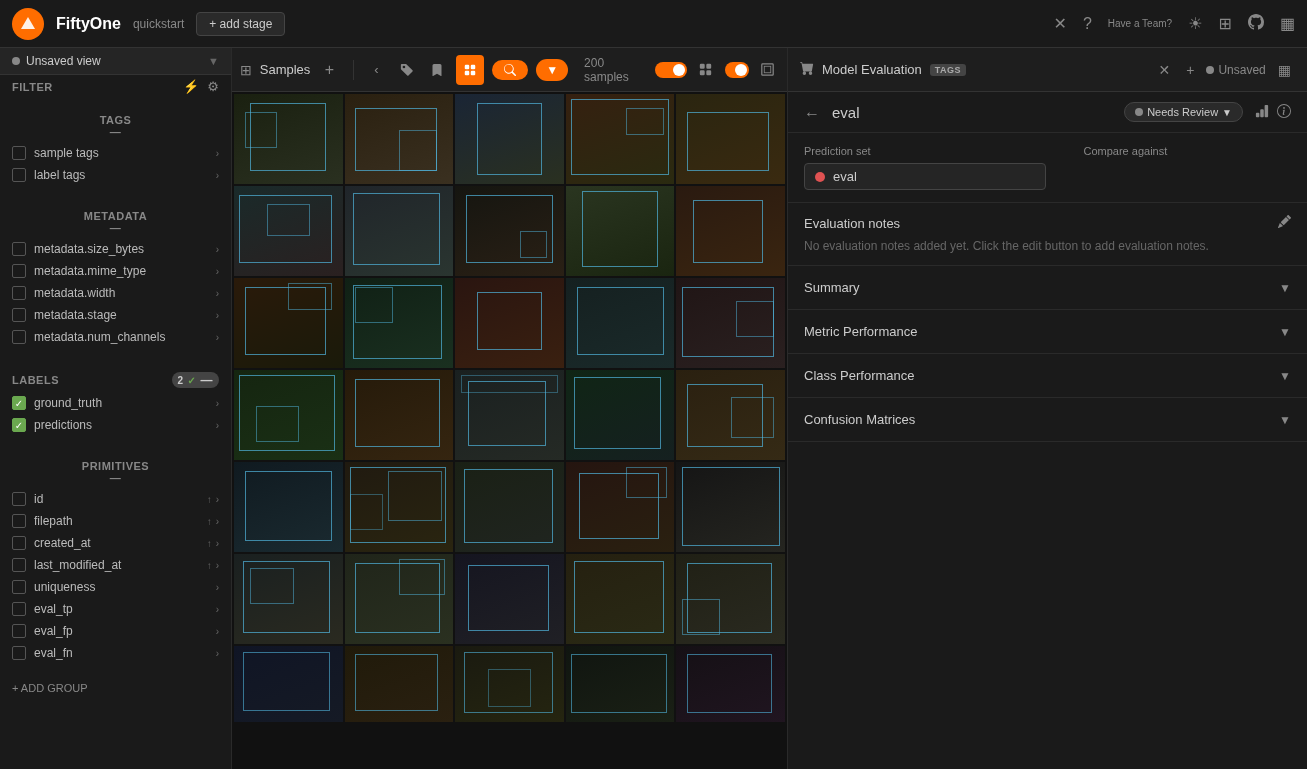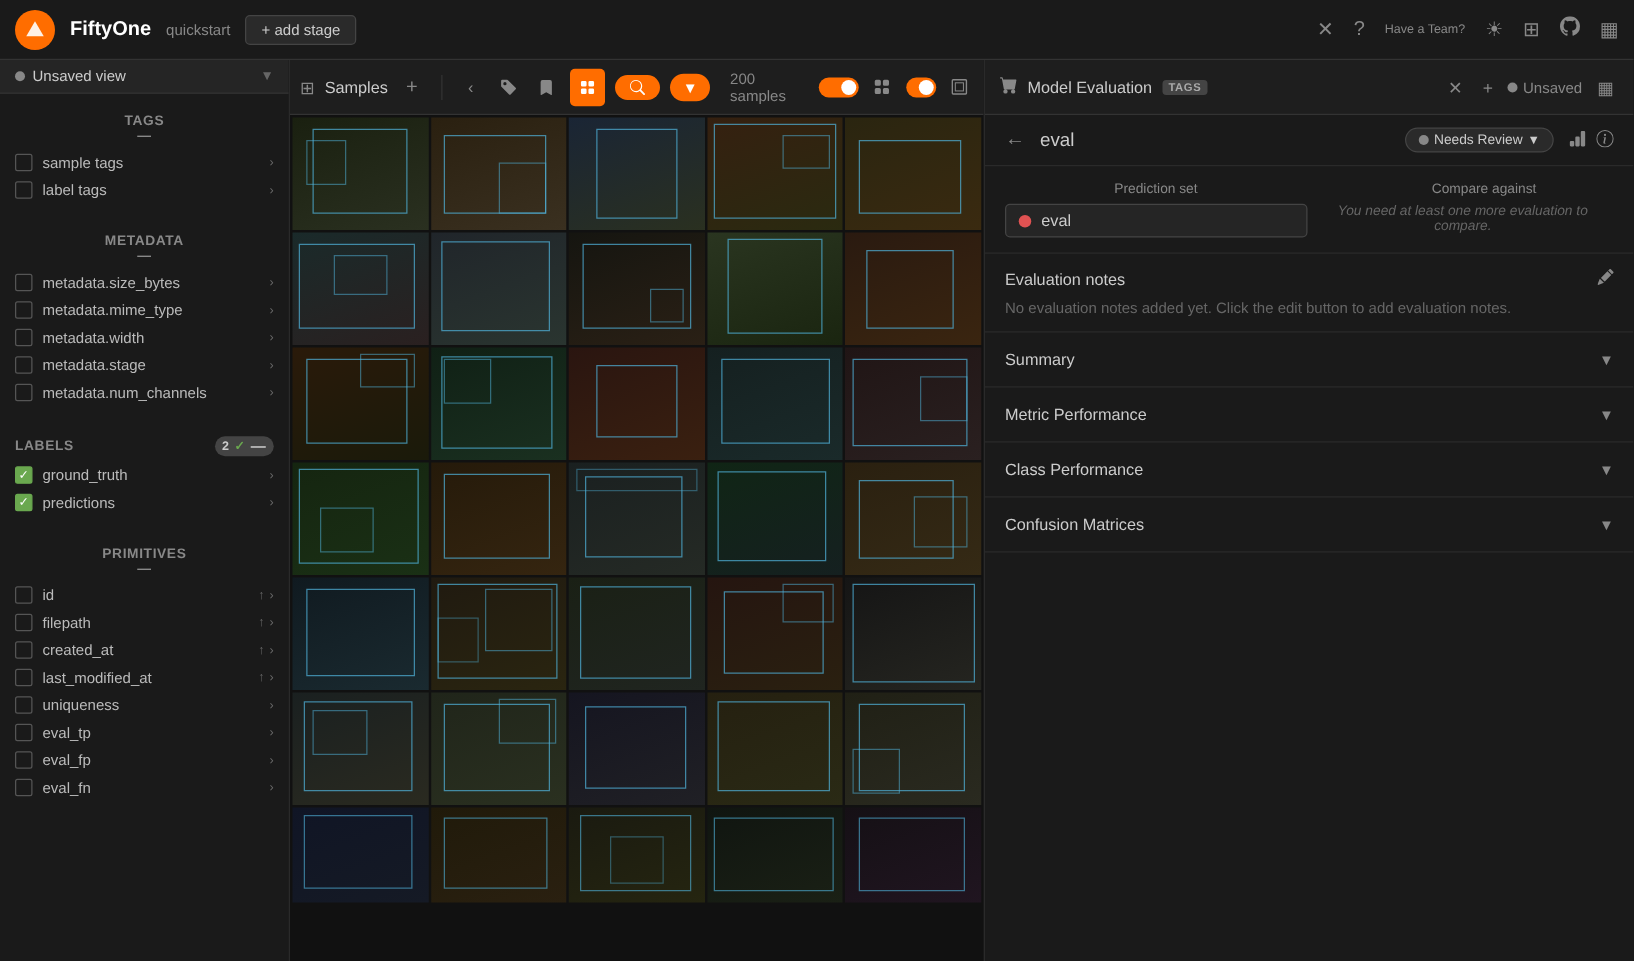--- a/index.html
+++ b/index.html
@@ -63,28 +63,28 @@
     .eval-back { color: #888; cursor: pointer; font-size: 16px; }
     .eval-name { color: #ccc; font-size: 15px; font-weight: 500; }
     .eval-status { display: flex; align-items: center; gap: 6px; margin-left: auto; }
     .status-badge { display: flex; align-items: center; gap: 4px; background: #2a2a2a; border: 1px solid #444; border-radius: 12px; padding: 3px 10px; font-size: 11px; color: #ccc; cursor: pointer; }
     .status-dot { width: 8px; height: 8px; border-radius: 50%; background: #888; }
     .eval-icons { display: flex; gap: 8px; }
     .eval-icon-btn { color: #888; cursor: pointer; font-size: 14px; }
 
     
     .prediction-set-area { padding: 12px 16px; border-bottom: 1px solid #2a2a2a; }
-    .prediction-set-row { display: flex; gap: 4px; align-items: flex-start; text-align: center; }
+    .prediction-set-row { display: flex; gap: 4px; align-items: flex-start; }
     .prediction-set-col { flex: 1; }
     .prediction-set-label { color: #888; font-size: 11px; margin-bottom: 6px; }
     .prediction-set-value { display: flex; align-items: center; gap: 8px; background: #252525; border: 1px solid #444; border-radius: 4px; padding: 5px 10px; }
     .pred-dot { width: 10px; height: 10px; border-radius: 50%; background: #e05252; flex-shrink: 0; }
     .pred-label { color: #ccc; font-size: 13px; }
     .compare-col { flex: 1; }
-    .compare-label { color: #888; font-size: 11px; margin-bottom: 6px; padding-left: 34px; }
+    .compare-label { color: #888; font-size: 11px; margin-bottom: 24px; padding-left: 34px; }
     .compare-note { color: #666; font-size: 11px; font-style: italic; }
 
     
     .eval-notes { padding: 12px 16px; border-bottom: 1px solid #2a2a2a; }
     .eval-notes-header { display: flex; align-items: center; justify-content: space-between; margin-bottom: 8px; }
     .eval-notes-title { color: #ccc; font-size: 13px; font-weight: 400; }
     .eval-notes-edit { color: #888; cursor: pointer; font-size: 14px; }
     .eval-notes-content { color: #666; font-size: 12px; }
 
     
@@ -135,20 +135,27 @@
   <div class="sidebar scrollable">
 
     <div class="sidebar-view-selector">
       <div class="view-selector-label">
         <div class="view-dot"></div>
         <span>Unsaved view</span>
       </div>
       <span style="color:#666;font-size:11px;">▼</span>
     </div>
 
+    <div class="filter-row">
+      <span class="filter-label">FILTER</span>
+      <div style="display:flex;gap:8px;">
+        <span class="lightning" style="font-size:13px;">⚡</span>
+        <span style="color:#888;font-size:13px;">⚙</span>
+      </div>
+    </div>
 
     <div class="sidebar-section">
       <div class="section-header">
         <span>TAGS</span>
         <div class="section-header-actions">
           <span style="color:#888;font-size:11px;">—</span>
         </div>
       </div>
       <div class="sidebar-item">
         <div class="sidebar-item-left">
@@ -301,20 +308,21 @@
       </div>
       <div class="sidebar-item">
         <div class="sidebar-item-left">
           <div class="checkbox"></div>
           <span class="item-label">eval_fn</span>
         </div>
         <span class="item-chevron">›</span>
       </div>
     </div>
 
+    <div class="add-group">+ ADD GROUP</div>
   </div>
 
   <div class="content">
 
     <div class="samples-panel">
 
       <div class="samples-toolbar">
 
         <span style="color:#888;font-size:14px;">⊞</span>
         <span class="item-label" style="color:#ccc;font-size:13px;font-weight:500;">Samples</span>
@@ -579,21 +587,20 @@
         <div class="prediction-set-row">
           <div class="prediction-set-col">
             <div class="prediction-set-label">Prediction set</div>
             <div class="prediction-set-value">
               <div class="pred-dot"></div>
               <span class="pred-label">eval</span>
             </div>
           </div>
           <div class="compare-col">
             <div class="compare-label">Compare against</div>
-            <div class="compare-note">You need at least one more evaluation to compare.</div>
           </div>
         </div>
       </div>
 
       <div class="eval-notes">
         <div class="eval-notes-header">
           <span class="eval-notes-title">Evaluation notes</span>
           <span class="eval-notes-edit">
             <svg width="13" height="13" fill="#888" viewBox="0 0 16 16">
                 <path d="M12.854.146a.5.5 0 0 0-.707 0L10.5 1.793 14.207 5.5l1.647-1.646a.5.5 0 0 0 0-.708l-3-3zm.646 6.061L9.793 2.5 3.293 9H3.5a.5.5 0 0 1 .5.5v.5h.5a.5.5 0 0 1 .5.5v.5h.5a.5.5 0 0 1 .5.5v.5h.5a.5.5 0 0 1 .5.5v.207l6.5-6.5zm-7.468 7.468A.5.5 0 0 1 6 13.5V13h-.5a.5.5 0 0 1-.5-.5V12h-.5a.5.5 0 0 1-.5-.5V11h-.5a.5.5 0 0 1-.5-.5V10h-.5a.499.499 0 0 1-.175-.032l-.179.178a.5.5 0 0 0-.11.168l-2 5a.5.5 0 0 0 .65.65l5-2a.5.5 0 0 0 .168-.11l.178-.178z"></path>

